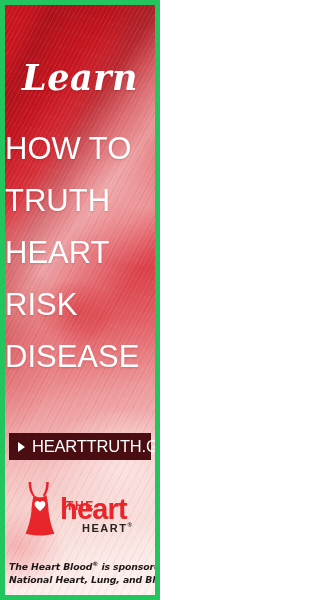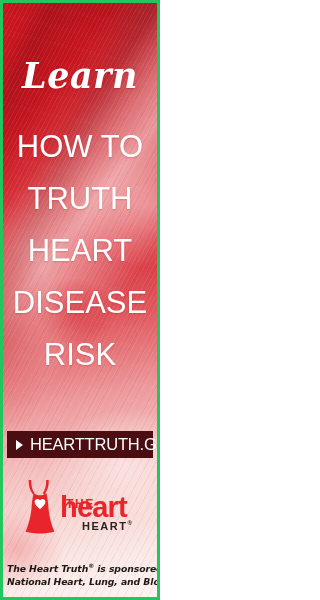--- a/index.html
+++ b/index.html
@@ -10,21 +10,21 @@
   body {
     font-family: "Liberation Sans", sans-serif;
   }
 
   .banner {
     position: relative;
     width: 160px;
     height: 600px;
     overflow: hidden;
     box-sizing: border-box;
-    border: 3px solid #22c55e;
+    border: 5px solid #22c55e;
     background: #c81820;
   }
 
   
   .bg-layer {
     position: absolute;
     inset: 0;
     pointer-events: none;
   }
 
@@ -128,21 +128,20 @@
     line-height: 1;
     letter-spacing: 0.5px;
     text-shadow: 0 1px 2px rgba(120,8,14,0.28);
   }
 
   .headline {
     position: absolute;
     top: 118px;
     left: 0;
     right: 0;
-    text-align: center;
     color: #ffffff;
     font-family: "Liberation Sans", sans-serif;
     font-weight: 400;
     font-size: 31px;
     line-height: 52px;
     letter-spacing: 0px;
     text-shadow: 0 1px 2px rgba(130,10,16,0.22);
   }
   .headline .hl-line {
     display: block;
@@ -274,22 +273,22 @@
   <div class="bg-layer bg-weave"></div>
 
   <div class="content">
 
     <div class="learn-script">Learn</div>
 
     <div class="headline">
       <span class="hl-line">HOW TO</span>
       <span class="hl-line">TRUTH</span>
       <span class="hl-line">HEART</span>
+      <span class="hl-line">RISK</span>
       <span class="hl-line">DISEASE</span>
-      <span class="hl-line">RISK</span>
     </div>
 
     <div class="cta-bar">
       <span class="cta-arrow"></span>
       <span class="cta-text">HEARTTRUTH.GOV</span>
     </div>
 
     <div class="logo-lockup">
       <span class="logo-dress">
         <svg viewBox="0 0 36 56" width="36" height="56" xmlns="http://www.w3.org/2000/svg" aria-hidden="true">
@@ -312,18 +311,18 @@
         </svg>
       </span>
       <span class="logo-words">
         <span class="logo-the">THE</span>
         <span class="logo-heart">heart</span>
         <span class="logo-truth"><span>HEART</span><sup>®</sup></span>
       </span>
     </div>
 
     <div class="sponsor">
-      <span class="sp-line"><span>The Heart Truth</span><sup>®</sup><span> is sponsored  by the</span></span>
+      <span class="sp-line"><span>The Heart Blood</span><sup>®</sup><span> is sponsored  by the</span></span>
       <span class="sp-line">National Heart, Lung, and Blood Institute.</span>
     </div>
 
   </div>
 </div>
 
 </body></html>

